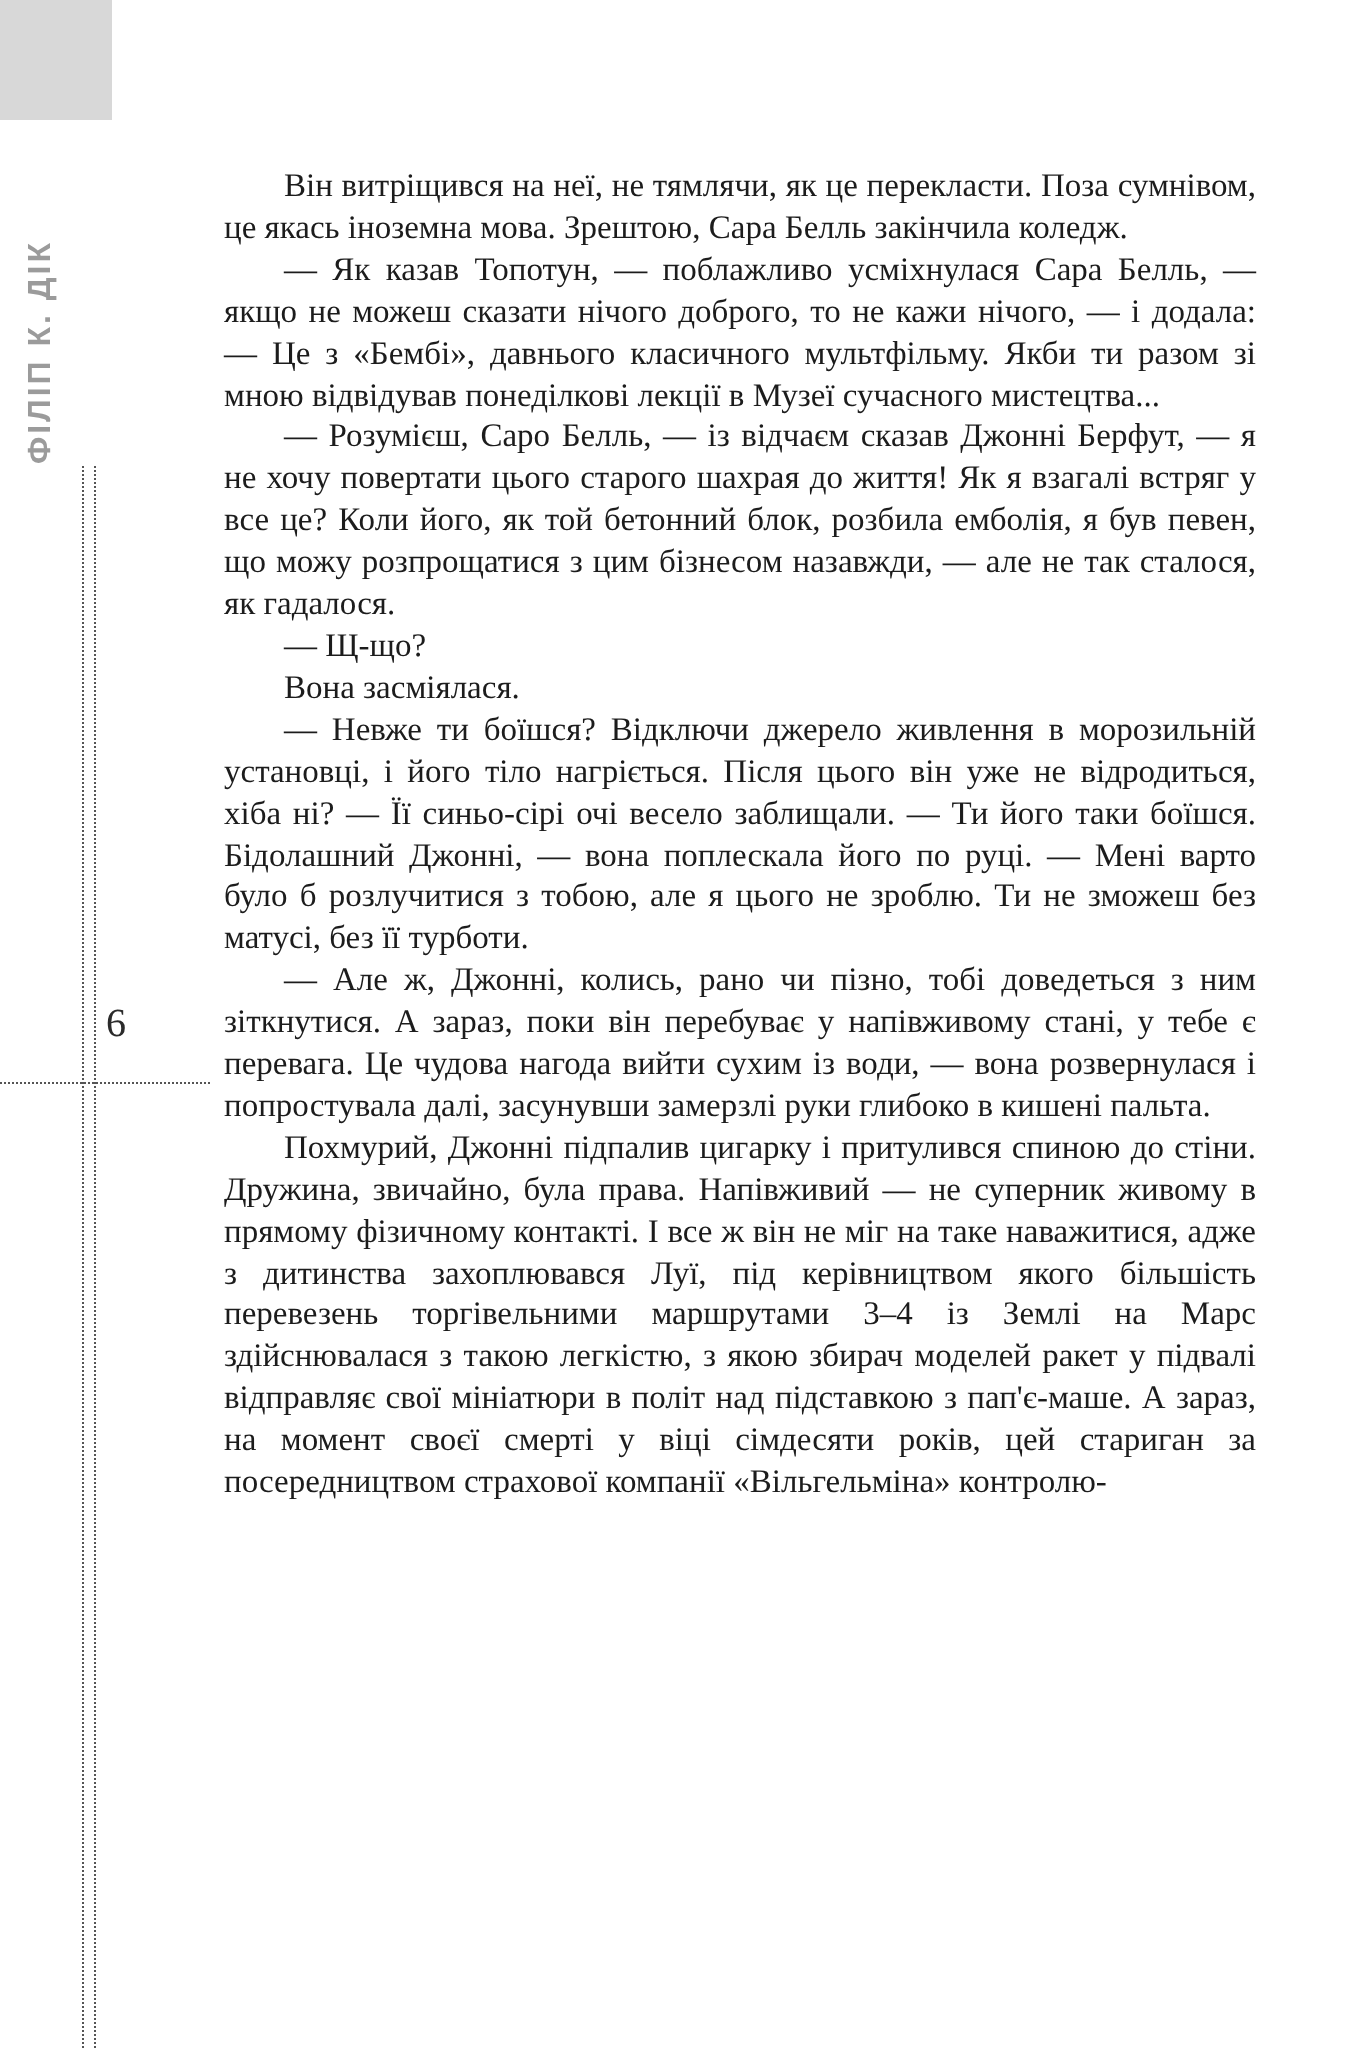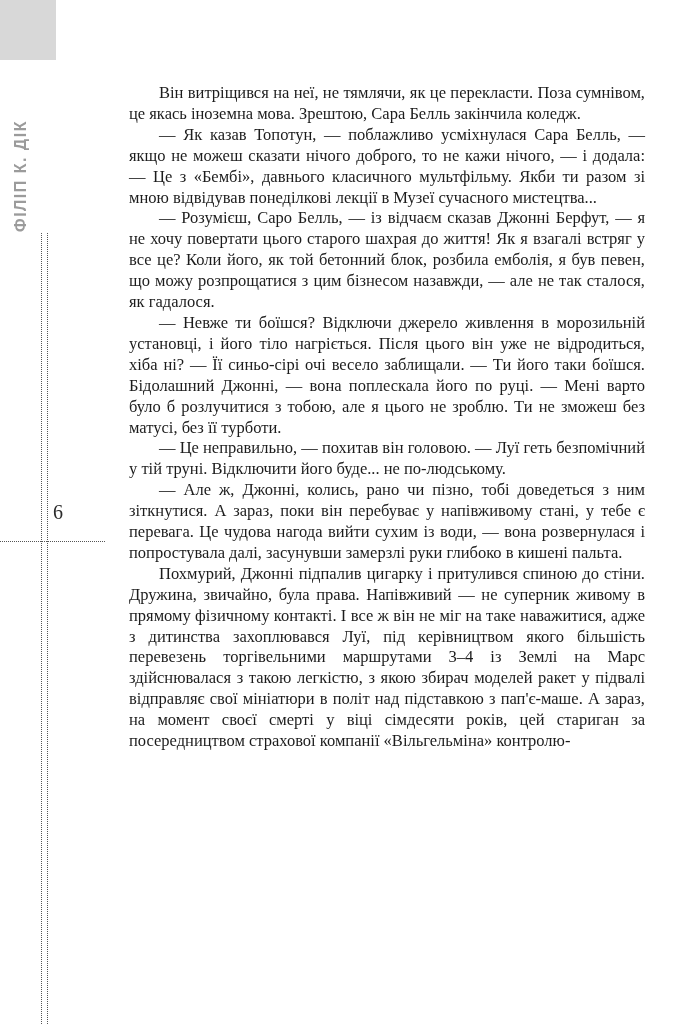--- a/index.html
+++ b/index.html
@@ -59,21 +59,21 @@
   .hline {
     position: absolute;
     left: 0; top: 541px;
     width: 105px;
     height: 0;
     border-top: 1px dotted #555555;
   }
 
   .text-block {
     position: absolute;
-    left: 129px; top: 83px;
+    left: 112px; top: 83px;
     width: 516px;
     color: #1c1c1c;
   }
   .text-block p {
     font-size: 16.5px;
     line-height: 20.9px;
     text-align: justify;
     text-indent: 30px;
     hyphens: auto;
     -webkit-hyphens: auto;
@@ -92,19 +92,20 @@
   <div class="vline vline-2"></div>
 
   <div class="page-number">6</div>
 
   <div class="hline"></div>
 
   <div class="text-block">
     <p>Він витріщився на неї, не тямлячи, як це перекласти. Поза сумнівом, це якась іноземна мова. Зрештою, Сара Белль закінчила коледж.</p>
     <p>— Як казав Топотун, — поблажливо усміхнулася Сара Белль, — якщо не можеш сказати нічого доброго, то не кажи нічого, — і додала: — Це з «Бембі», давнього класичного мультфільму. Якби ти разом зі мною відвідував понеділкові лекції в Музеї сучасного мистецтва...</p>
     <p>— Розумієш, Саро Белль, — із відчаєм сказав Джонні Берфут, — я не хочу повертати цього старого шахрая до життя! Як я взагалі встряг у все це? Коли його, як той бетонний блок, розбила емболія, я був певен, що можу розпрощатися з цим бізнесом назавжди, — але не так сталося, як гадалося.</p>
+    <p>— Щ-що?</p>
+    <p>Вона засміялася.</p>
     <p>— Невже ти боїшся? Відключи джерело живлення в морозильній установці, і його тіло нагріється. Після цього він уже не відродиться, хіба ні? — Її синьо-сірі очі весело заблищали. — Ти його таки боїшся. Бідолашний Джонні, — вона поплескала його по руці. — Мені варто було б розлучитися з тобою, але я цього не зроблю. Ти не зможеш без матусі, без її турботи.</p>
-    <p>— Це неправильно, — похитав він головою. — Луї геть безпомічний у тій труні. Відключити його буде... не по-людському.</p>
     <p>— Але ж, Джонні, колись, рано чи пізно, тобі доведеться з ним зіткнутися. А зараз, поки він перебуває у напівживому стані, у тебе є перевага. Це чудова нагода вийти сухим із води, — вона розвернулася і попростувала далі, засунувши замерзлі руки глибоко в кишені пальта.</p>
     <p>Похмурий, Джонні підпалив цигарку і притулився спиною до стіни. Дружина, звичайно, була права. Напівживий — не суперник живому в прямому фізичному контакті. І все ж він не міг на таке наважитися, адже з дитинства захоплювався Луї, під керівництвом якого більшість перевезень торгівельними маршрутами 3–4 із Землі на Марс здійснювалася з такою легкістю, з якою збирач моделей ракет у підвалі відправляє свої мініатюри в політ над підставкою з пап'є-маше. А зараз, на момент своєї смерті у віці сімдесяти років, цей стариган за посередництвом страхової компанії «Вільгельміна» контролю-</p>
   </div>
 
 </div>
 
 </body></html>

